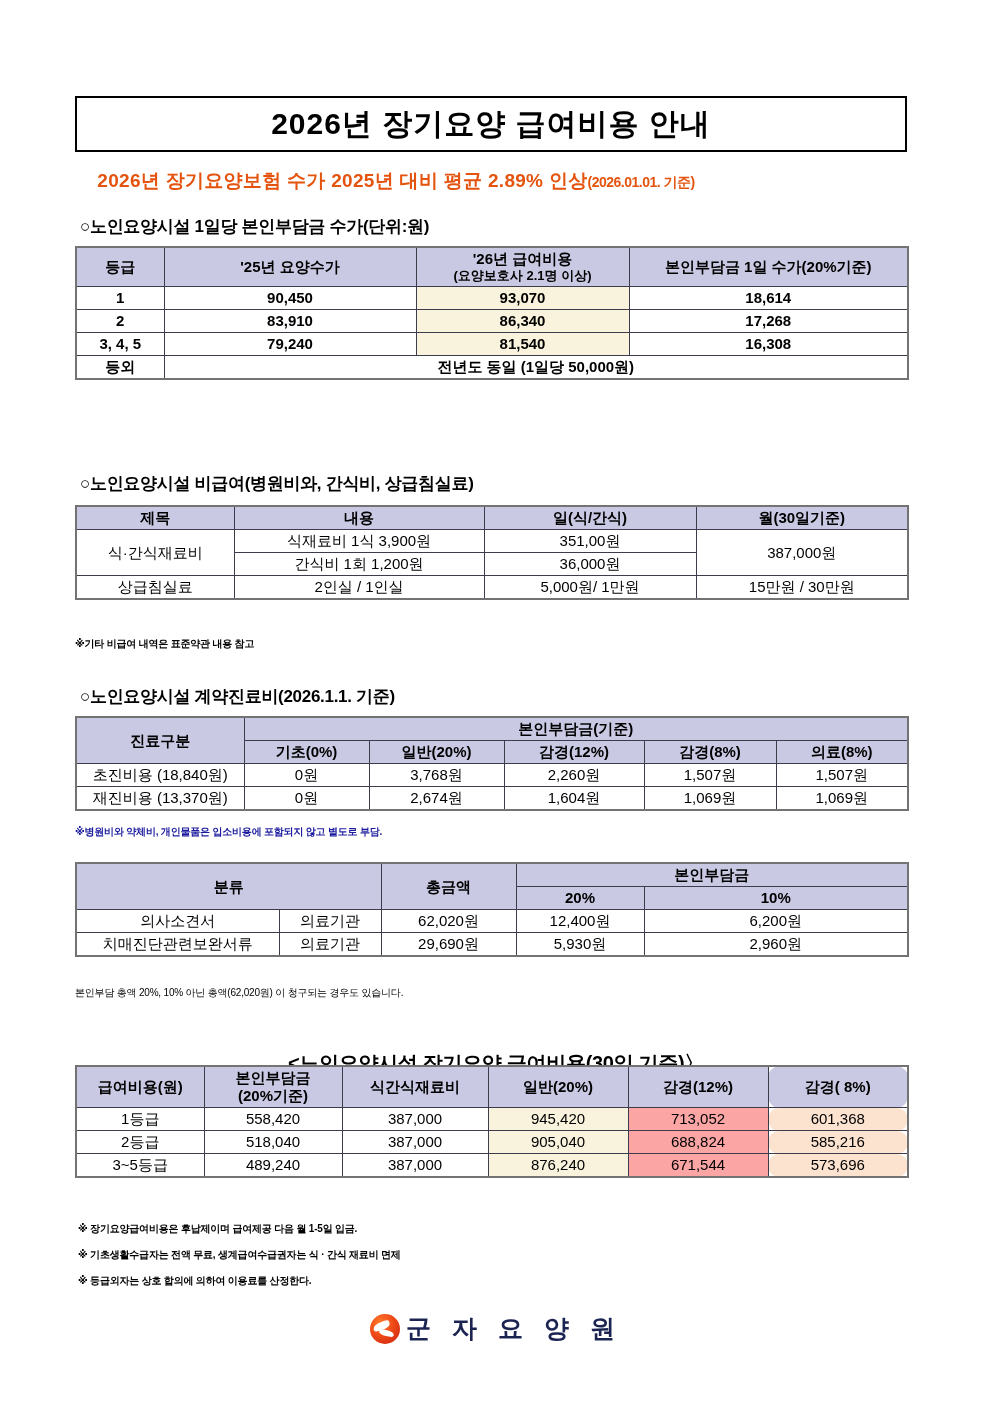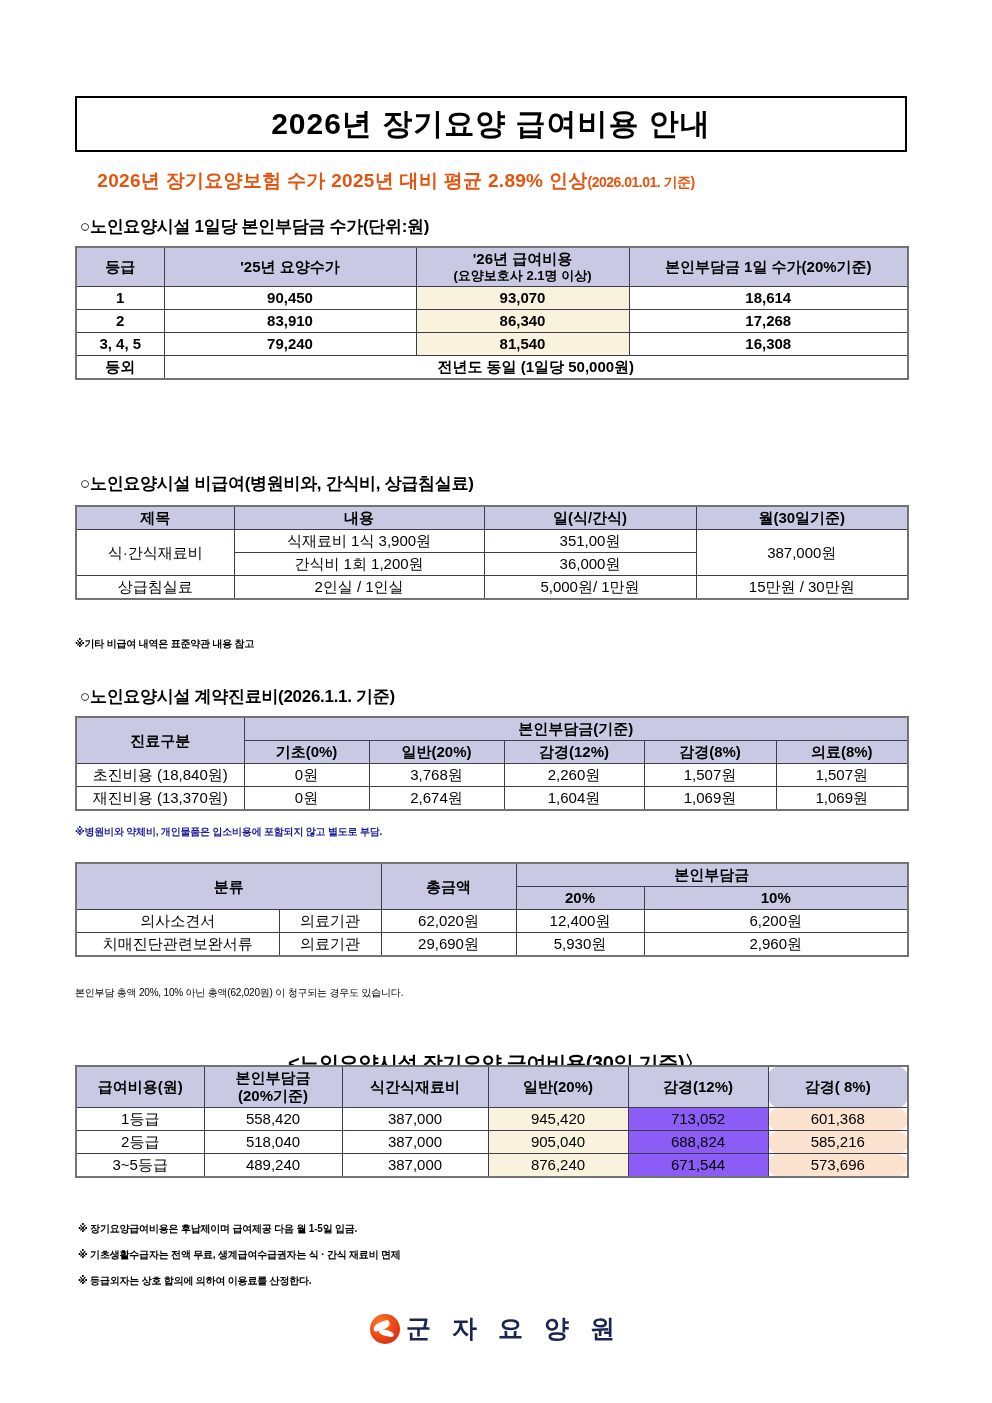--- a/index.html
+++ b/index.html
@@ -111,21 +111,21 @@
     line-height: 1.2;
   }
   table.grid th {
     background: #c9c9e3;
     font-weight: bold;
   }
   td.b, th.b { font-weight: bold; }
   .outer { border: 2px solid #737373; }
 
   .bg-cream  { background: #f9f3dd; }
-  .bg-mint   { background: #8b5cf6; }
+  .bg-mint   { background: #fca5a5; }
   .bg-peach  { background: #fce3d0; border-radius: 12px; }
   .bg-lav    { background: #c9c9e3; }
 
   .small { font-size: 13px; }
   .sub2  { font-size: 13px; font-weight: bold; }
 
   
   .logo-wrap {
     position: absolute;
     left: 0;

